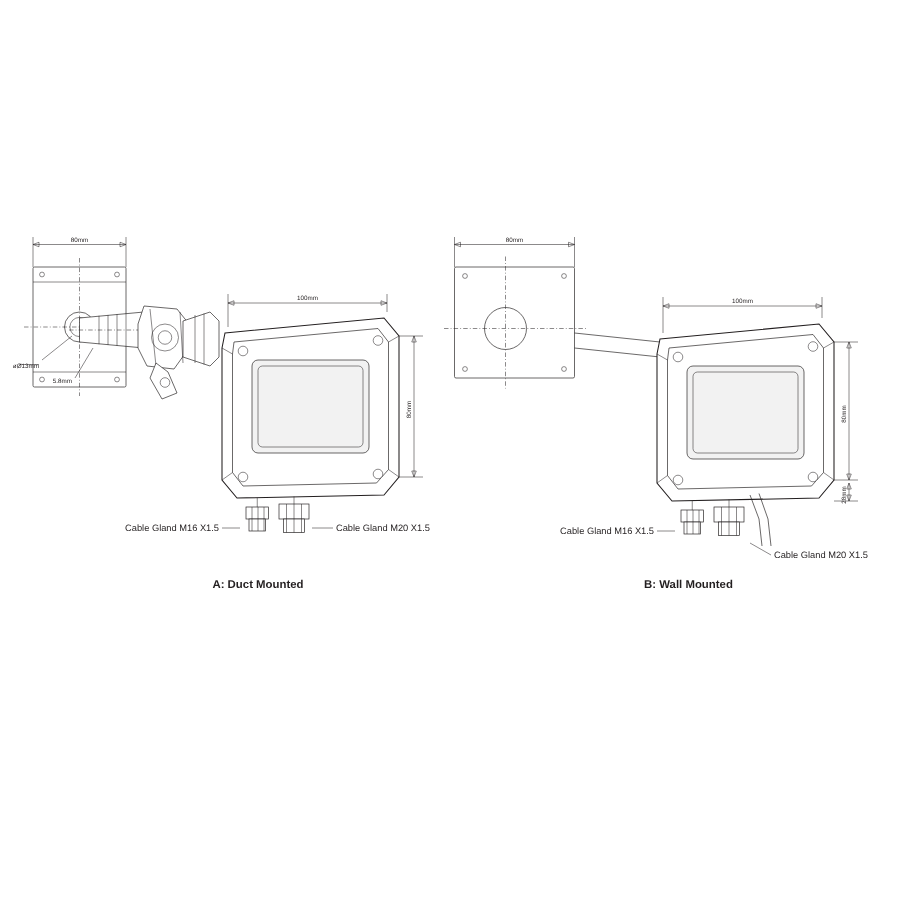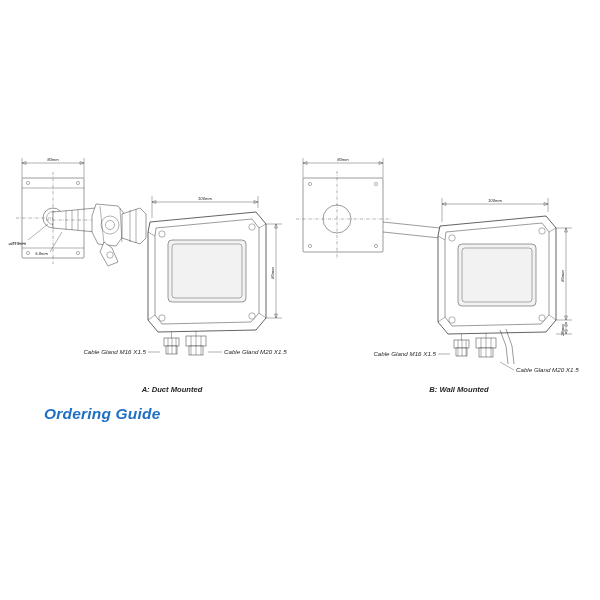--- a/index.html
+++ b/index.html
@@ -13,21 +13,20 @@
     font-family: "Liberation Sans", sans-serif;
     color: #231f20;
     position: relative;
     overflow: hidden;
   }
   #sheet {
     position: absolute;
     left: 0; top: 0;
     width: 500px;
     height: 600px;
-    font-style: italic;
   }
   .diagram-wrap {
     position: absolute;
     left: 0;
     top: 0;
     width: 600px;
     height: 430px;
   }
   svg.tech {
     display: block;
@@ -275,15 +274,14 @@
           <line class="ln vthin" x1="500" y1="362" x2="514" y2="370"></line>
           <text class="lbl gland-txt" x="516" y="372" text-anchor="start">Cable Gland M20 X1.5</text>
         </g>
 
         <text class="lbl caption-txt" x="459" y="392" text-anchor="middle">B: Wall Mounted</text>
       </g>
 
     </svg>
   </div>
 
-  <div class="ordering-guide">Ordering Guide</div>
 
 </div>
 
 </body></html>

